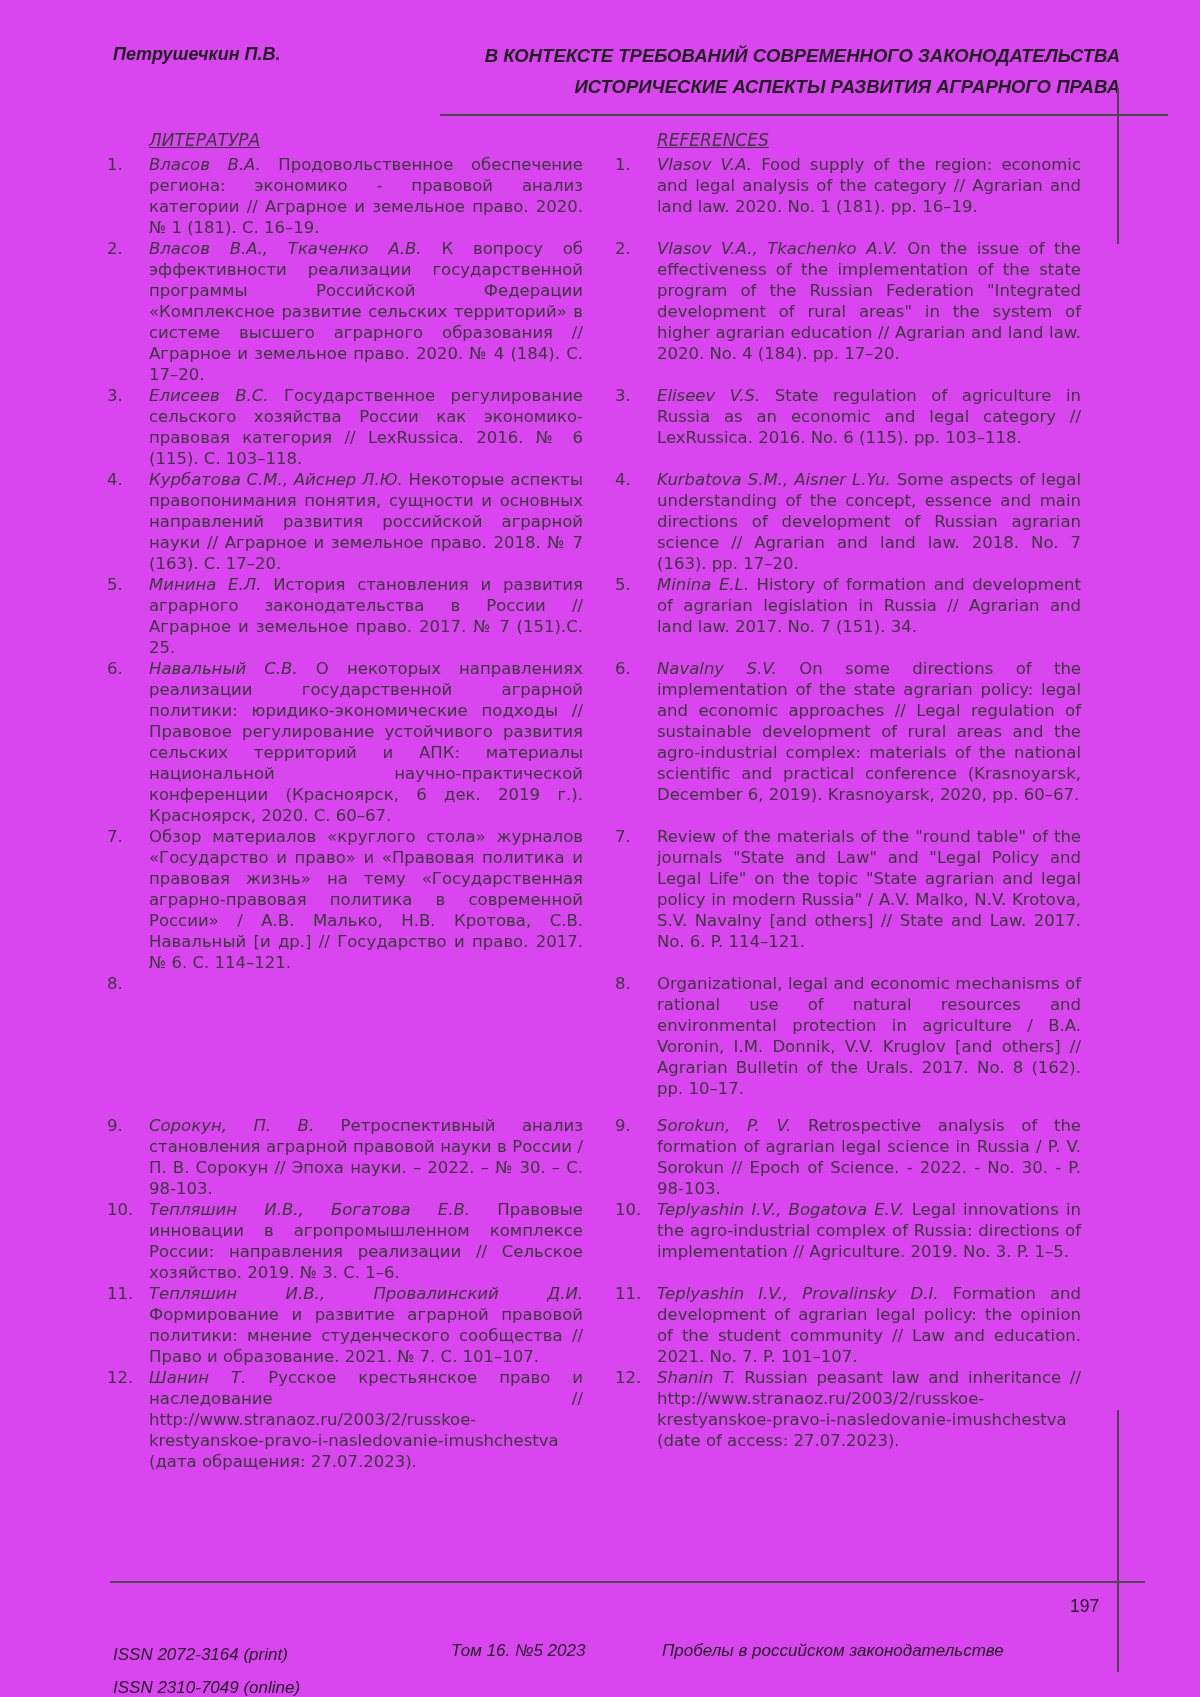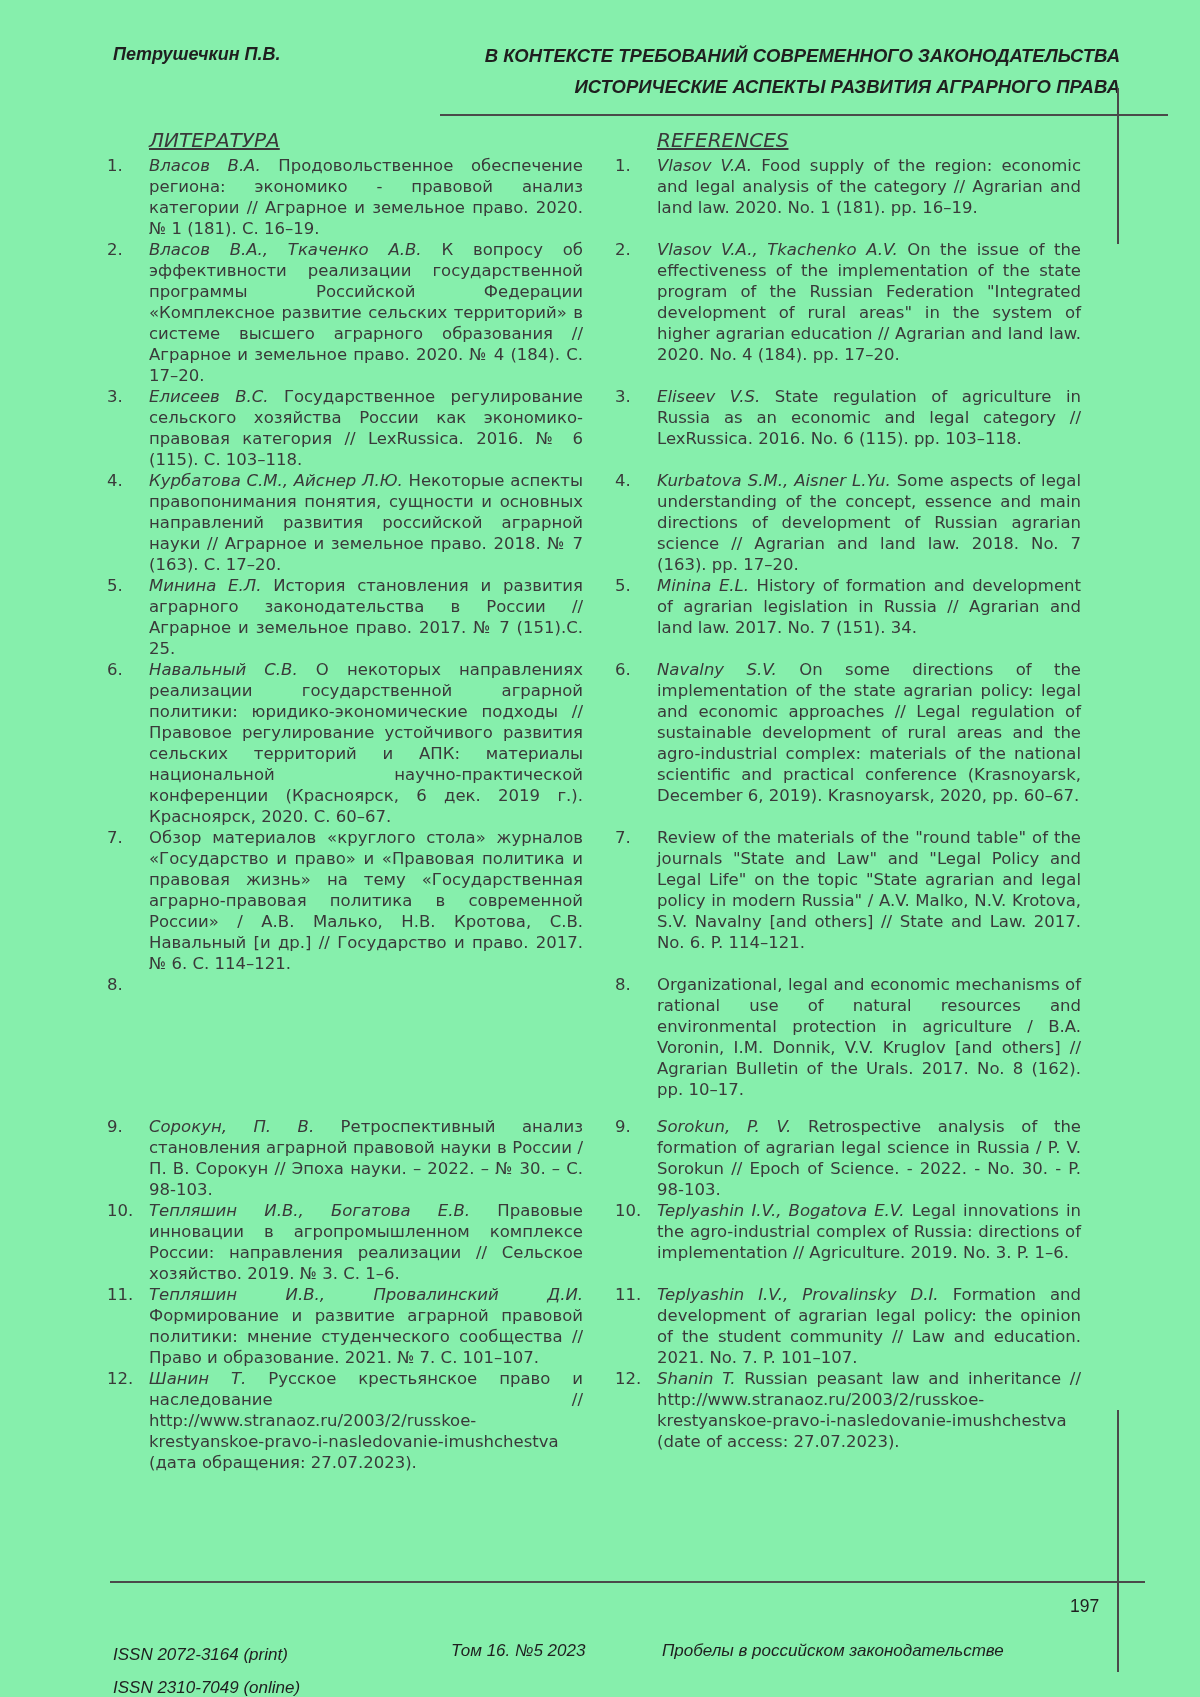--- a/index.html
+++ b/index.html
@@ -1,17 +1,17 @@
 <!DOCTYPE html>
 <html><head>
 <meta charset="utf-8">
 <style>
   html,body{margin:0;padding:0;background:#ffffff;}
   .page{
-    position:relative;width:1200px;height:1697px;background:#86efac;overflow:hidden;
+    position:relative;width:1200px;height:1697px;background:#d946ef;overflow:hidden;
     font-family:"DejaVu Sans",sans-serif;color:#3a3a3a;
   }
   
   .hdr-author{
     position:absolute;left:113px;top:44px;
     font-family:"Liberation Sans",sans-serif;
     font-weight:bold;font-style:italic;font-size:18px;color:#1f1f1f;
   }
   .hdr-title{
     position:absolute;right:80px;top:40px;width:760px;text-align:right;
@@ -26,21 +26,21 @@
     position:absolute;left:107px;top:130px;
     display:grid;grid-template-columns:476px 466px;column-gap:32px;
     font-size:16.5px;line-height:21px;
   }
   .row{display:contents;}
   .cell{position:relative;padding-left:42px;text-align:justify;}
   .cell.sp{margin-top:16px;}
   .num{position:absolute;left:0;top:0;}
   .auth{font-style:italic;}
   .head-cell{margin-bottom:3px;}
-  .heading{font-style:italic;text-decoration:underline;font-size:20px;}
+  .heading{font-style:italic;text-decoration:underline;font-size:17px;}
   
   .rule-bottom{position:absolute;left:110px;top:1581px;width:1035px;height:2px;background:#4a4a4a;}
   .footer-text{
     font-family:"Liberation Sans",sans-serif;font-style:italic;
     font-size:17px;color:#1f1f1f;margin-top:44px;
   }
   .f-issn{position:absolute;left:113px;top:1594px;line-height:33px;}
   .f-vol{position:absolute;left:451px;top:1597px;}
   .f-journal{position:absolute;left:662px;top:1597px;}
   .f-page{
@@ -192,21 +192,21 @@
 
     <div class="row">
       <div class="cell">
         <span class="num">10.</span>
         <span class="auth">Тепляшин И.В., Богатова Е.В.</span>
         <span class="txt">Правовые инновации в агропромышленном комплексе России: направления реализации // Сельское хозяйство. 2019. № 3. С. 1–6.</span>
       </div>
       <div class="cell">
         <span class="num">10.</span>
         <span class="auth">Teplyashin I.V., Bogatova E.V.</span>
-        <span class="txt">Legal innovations in the agro-industrial complex of Russia: directions of implementation // Agriculture. 2019. No. 3. P. 1–6.</span>
+        <span class="txt">Legal innovations in the agro-industrial complex of Russia: directions of implementation // Agriculture. 2019. No. 3. P. 1–5.</span>
       </div>
     </div>
 
     <div class="row">
       <div class="cell">
         <span class="num">11.</span>
         <span class="auth">Тепляшин И.В., Провалинский Д.И.</span>
         <span class="txt">Формирование и развитие аграрной правовой политики: мнение студенческого сообщества // Право и образование. 2021. № 7. С. 101–107.</span>
       </div>
       <div class="cell">

